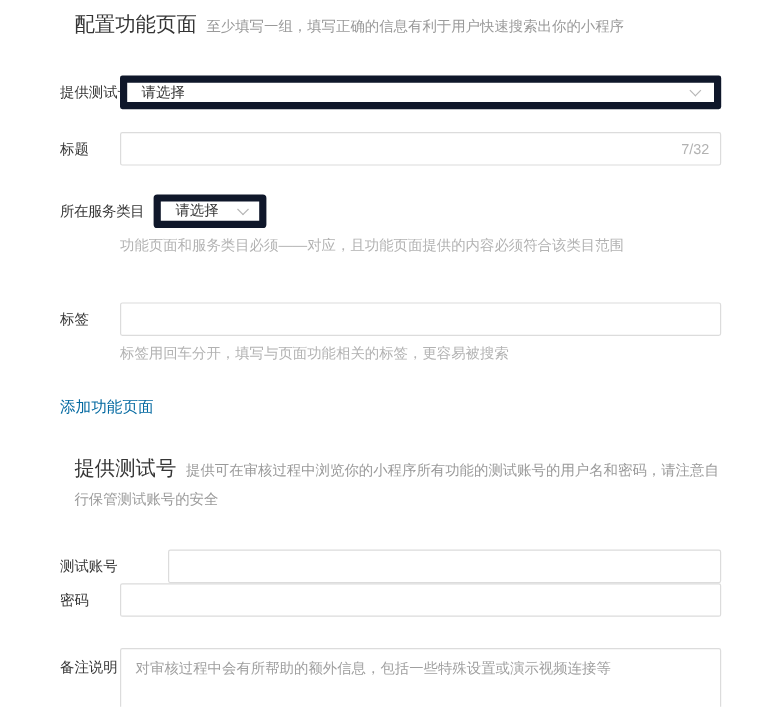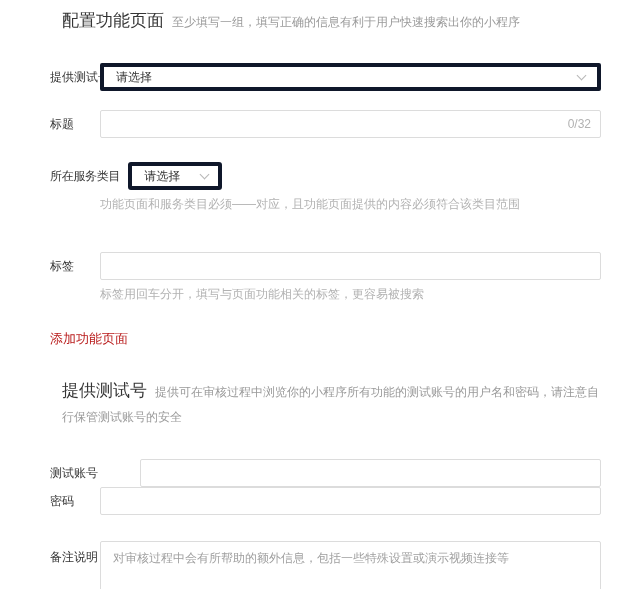--- a/index.html
+++ b/index.html
@@ -22,21 +22,21 @@
   .row.flex { display: flex; align-items: center; }
   .row label {
     font-size: 12px; color: #353535; white-space: nowrap;
   }
   .row.top { align-items: start; }
   .row.top label { padding-top: 8px; }
 
   
   .control {
     position: relative; height: 28px; width: 100%;
-    border: 4px solid #0f172a; border-radius: 2px; background: #fff;
+    border: 6px solid #0f172a; border-radius: 2px; background: #fff;
   }
   .select { cursor: pointer; }
   .select .select-value {
     position: absolute; left: 12px; top: 50%; transform: translateY(-50%);
     font-size: 12px; color: #353535;
   }
   .chev {
     position: absolute; right: 12px; top: 50%;
     width: 7px; height: 7px; margin-top: -5px;
     border-right: 1.5px solid #b7b7b7; border-bottom: 1.5px solid #b7b7b7;
@@ -64,21 +64,21 @@
     font-family: "Liberation Sans", sans-serif; line-height: 16px;
   }
   textarea.area::placeholder { color: #9f9f9f; }
 
   .helper {
     margin-left: 50px; margin-top: 6px;
     font-size: 12px; color: #b2b2b2; line-height: 16px;
   }
   .add-link {
     display: inline-block; margin-top: 28px;
-    font-size: 13px; color: #b91c1c; text-decoration: none; cursor: pointer;
+    font-size: 13px; color: #0369a1; text-decoration: none; cursor: pointer;
   }
 
   
   #row-feature-page { margin-top: 29px; }
   #row-title        { margin-top: 19px; }
   #row-category     { margin-top: 24px; }
   #row-tags         { margin-top: 40px; }
   #sec-test         { margin-top: 31px; max-width: 560px; }
   #row-test-account { margin-top: 30px; gap: 40px; }
   #row-password     { }
@@ -103,21 +103,21 @@
       <span class="select-value">请选择</span>
       <span class="chev"></span>
     </div>
   </div>
 
   
   <div class="row" id="row-title">
     <label>标题</label>
     <div class="input-wrap">
       <input class="text" type="text" value="" style="">
-      <span class="counter">0/32</span>
+      <span class="counter">7/32</span>
     </div>
   </div>
 
   
   <div class="row flex" id="row-category">
     <label>所在服务类目</label>
     <div class="control select small">
       <span class="select-value">请选择</span>
       <span class="chev"></span>
     </div>

